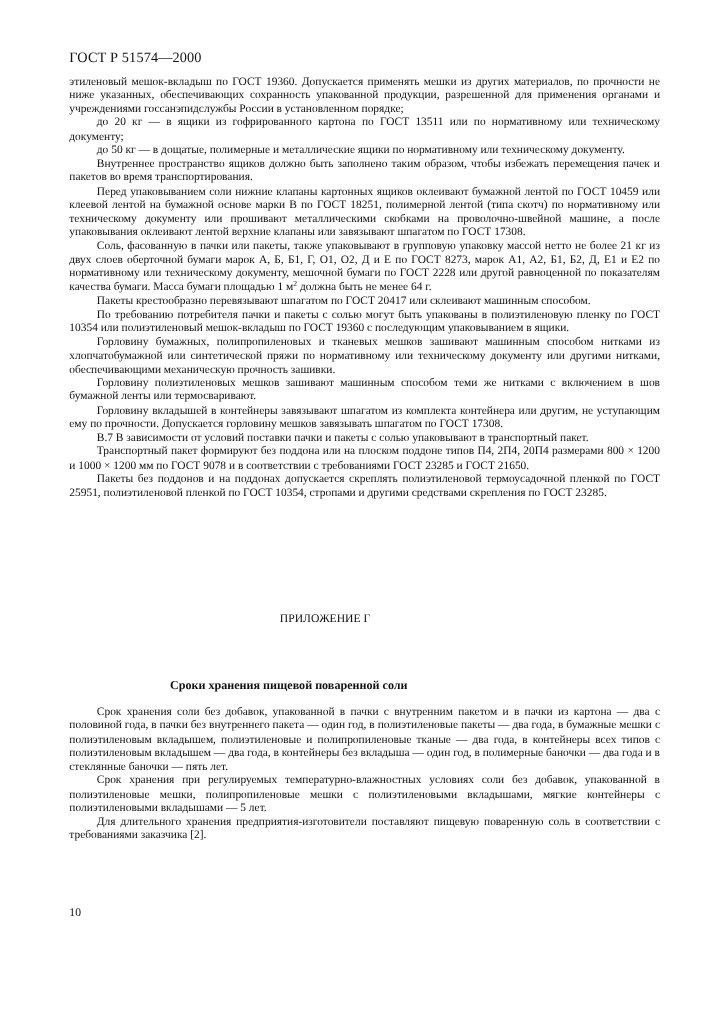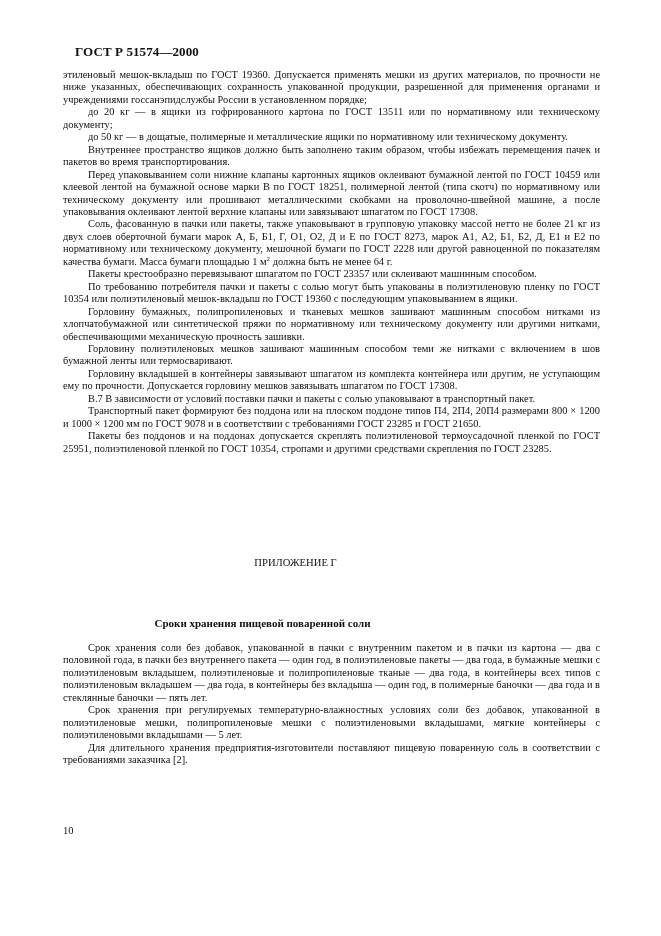--- a/index.html
+++ b/index.html
@@ -3,21 +3,21 @@
   <meta charset="utf-8">
   <style>
     html, body { margin: 0; padding: 0; background: #ffffff; }
     body {
       width: 661px; height: 936px; position: relative; overflow: hidden;
       font-family: "Liberation Serif", "DejaVu Serif", serif;
       color: #111111;
     }
     .page-header {
       position: absolute; left: 63px; top: 44px;
-      font-weight: bold; font-size: 13px; letter-spacing: 0.1px; margin-left: 12px;
+      font-weight: normal; font-size: 13px; letter-spacing: 0.1px;
     }
     .body-block {
       position: absolute; left: 63px; width: 537px;
       font-size: 10.4px; line-height: 12.45px;
       text-align: justify;
     }
     .body-block p { margin: 0; text-indent: 25px; }
     .body-block p.noindent { text-indent: 0; }
     #section-1 { top: 69px; }
     .appendix-label {
@@ -39,21 +39,21 @@
 
 <div class="page-header">ГОСТ Р 51574—2000</div>
 
 <div class="body-block" id="section-1">
   <p class="noindent">этиленовый мешок-вкладыш по ГОСТ 19360. Допускается применять мешки из других материалов, по прочности не ниже указанных, обеспечивающих сохранность упакованной продукции, разрешенной для применения органами и учреждениями госсанэпидслужбы России в установленном порядке;</p>
   <p>до 20 кг — в ящики из гофрированного картона по ГОСТ 13511 или по нормативному или техническому документу;</p>
   <p>до 50 кг — в дощатые, полимерные и металлические ящики по нормативному или техническому документу.</p>
   <p>Внутреннее пространство ящиков должно быть заполнено таким образом, чтобы избежать перемещения пачек и пакетов во время транспортирования.</p>
   <p>Перед упаковыванием соли нижние клапаны картонных ящиков оклеивают бумажной лентой по ГОСТ 10459 или клеевой лентой на бумажной основе марки В по ГОСТ 18251, полимерной лентой (типа скотч) по нормативному или техническому документу или прошивают металлическими скобками на проволочно-швейной машине, а после упаковывания оклеивают лентой верхние клапаны или завязывают шпагатом по ГОСТ 17308.</p>
   <p><span>Соль, фасованную в пачки или пакеты, также упаковывают в групповую упаковку массой нетто не более 21 кг из двух слоев оберточной бумаги марок А, Б, Б1, Г, О1, О2, Д и Е по ГОСТ 8273, марок А1, А2, Б1, Б2, Д, Е1 и Е2 по нормативному или техническому документу, мешочной бумаги по ГОСТ 2228 или другой равноценной по показателям качества бумаги. Масса бумаги площадью 1 м</span><sup>2</sup><span> должна быть не менее 64 г.</span></p>
-  <p>Пакеты крестообразно перевязывают шпагатом по ГОСТ 23357 или склеивают машинным способом.</p>
+  <p>Пакеты крестообразно перевязывают шпагатом по ГОСТ 20417 или склеивают машинным способом.</p>
   <p>По требованию потребителя пачки и пакеты с солью могут быть упакованы в полиэтиленовую пленку по ГОСТ 10354 или полиэтиленовый мешок-вкладыш по ГОСТ 19360 с последующим упаковыванием в ящики.</p>
   <p>Горловину бумажных, полипропиленовых и тканевых мешков зашивают машинным способом нитками из хлопчатобумажной или синтетической пряжи по нормативному или техническому документу или другими нитками, обеспечивающими механическую прочность зашивки.</p>
   <p>Горловину полиэтиленовых мешков зашивают машинным способом теми же нитками с включением в шов бумажной ленты или термосваривают.</p>
   <p>Горловину вкладышей в контейнеры завязывают шпагатом из комплекта контейнера или другим, не уступающим ему по прочности. Допускается горловину мешков завязывать шпагатом по ГОСТ 17308.</p>
   <p>В.7  В зависимости от условий поставки пачки и пакеты с солью упаковывают в транспортный пакет.</p>
   <p>Транспортный пакет формируют без поддона или на плоском поддоне типов П4, 2П4, 20П4 размерами 800 × 1200 и 1000 × 1200 мм по ГОСТ 9078 и в соответствии с требованиями ГОСТ 23285 и ГОСТ 21650.</p>
   <p>Пакеты без поддонов и на поддонах допускается скреплять полиэтиленовой термоусадочной пленкой по ГОСТ 25951, полиэтиленовой пленкой по ГОСТ 10354, стропами и другими средствами скрепления по ГОСТ 23285.</p>
 </div>
 
 <div class="appendix-label">

